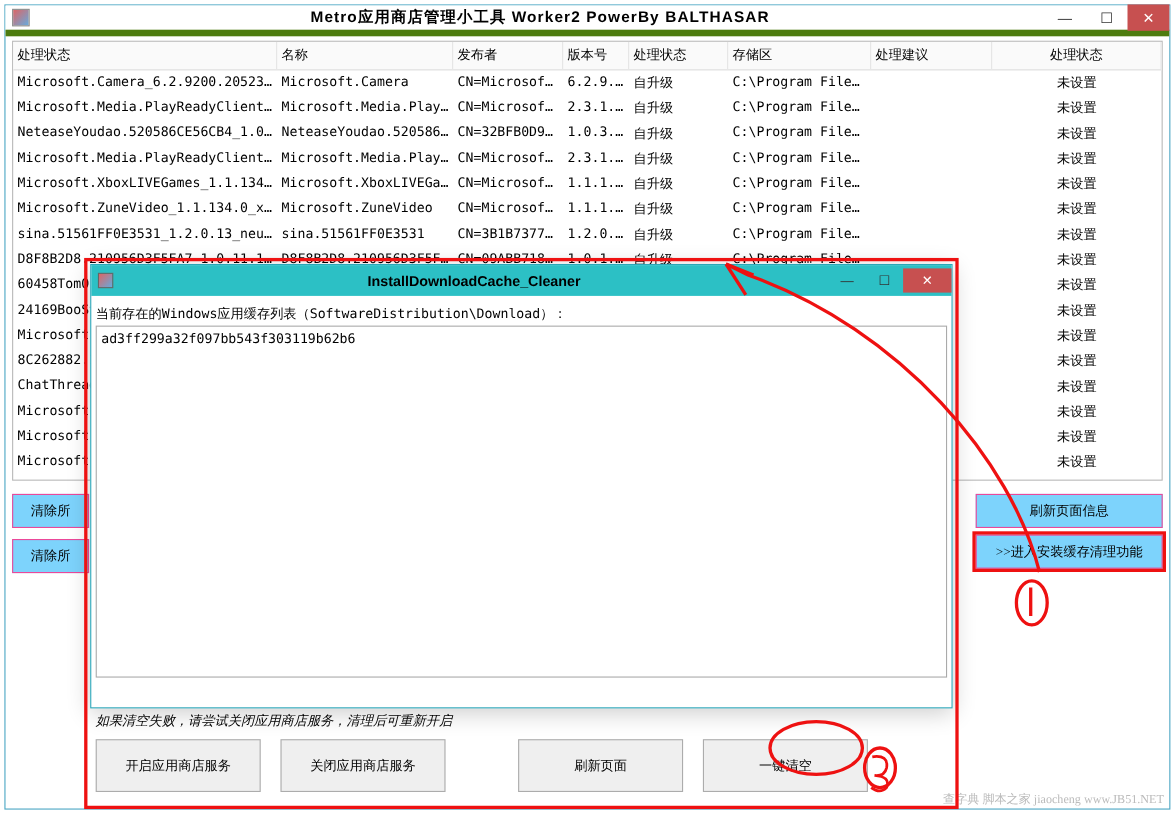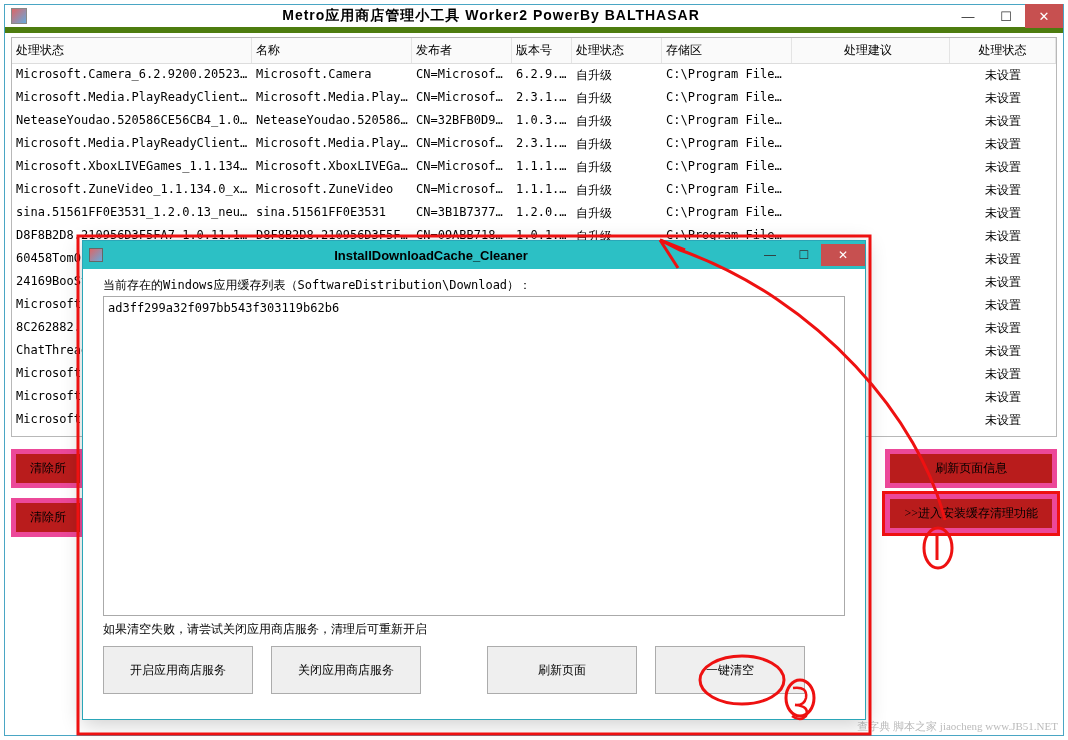--- a/index.html
+++ b/index.html
@@ -11,36 +11,36 @@
 .win-controls { display: flex; }
 .win-btn { width: 38px; height: 24px; display: flex; align-items: center; justify-content: center; font-family: Arial; font-size: 13px; color: #333; }
 .win-btn.close { background: #c75050; color: #fff; }
 .content { position: absolute; top: 32px; left: 6px; right: 6px; bottom: 6px; }
 .table-wrap { border: 1px solid #b8b8b8; width: 100%; height: 400px; overflow: hidden; }
 .thead, .trow { display: flex; }
 .thead { background: #fafafa; border-bottom: 1px solid #ddd; }
 .th, .td { padding: 3px 4px; font-size: 12px; overflow: hidden; white-space: nowrap; text-overflow: ellipsis; font-family: "SimSun", monospace; }
 .thead .th { font-family: "Microsoft YaHei"; font-weight: normal; border-right: 1px solid #e4e4e4; padding: 4px 4px; }
 .c0 { width: 240px; } .c1 { width: 160px; } .c2 { width: 100px; } .c3 { width: 60px; }
-.c4 { width: 90px; } .c5 { width: 130px; } .c6 { width: 110px; margin-left: 48px; } .c7 { flex: 1; text-align: center; }
+.c4 { width: 90px; } .c5 { width: 130px; } .c6 { width: 110px; } .c7 { flex: 1; text-align: center; }
 .bottom-btns { position: absolute; left: 0; right: 0; top: 412px; display: flex; }
 .left-btns { display: flex; flex-direction: column; gap: 10px; }
 .right-btns { margin-left: auto; display: flex; flex-direction: column; gap: 6px; }
-.std-btn { border: 5px solid #ec4899; background: #b91c1c; padding: 6px 14px; font-size: 12px; min-width: 170px; text-align: center; font-family: "Microsoft YaHei"; }
+.std-btn { border: 1px solid #ec4899; background: #7dd3fc; padding: 6px 14px; font-size: 12px; min-width: 170px; text-align: center; font-family: "Microsoft YaHei"; }
 .std-btn.highlighted { outline: 3px solid #e11; }
-.dialog { position: absolute; top: 240px; left: 82px; width: 784px; height: 480px; border: 1px solid #2aa6b8; background: #fff; z-index: 10; box-shadow: 0 4px 20px rgba(0,0,0,0.2); }
+.dialog { position: absolute; top: 240px; left: 82px; width: 784px; height: 404px; border: 1px solid #2aa6b8; background: #fff; z-index: 10; box-shadow: 0 4px 20px rgba(0,0,0,0.2); }
 .dialog-titlebar { height: 28px; background: #2cc0c5; display: flex; align-items: center; }
 .dialog-titlebar .icon { width: 14px; height: 14px; margin: 0 6px; background: linear-gradient(135deg,#d66,#6ad); border: 1px solid #666; }
 .dialog-titlebar .dtitle { flex: 1; text-align: center; font-weight: bold; font-size: 13px; }
 .dlg-win-btn { width: 34px; height: 22px; display: flex; align-items: center; justify-content: center; font-size: 12px; color: #333; }
 .dlg-win-btn.close { background: #c75050; color: #fff; width: 44px; }
-.dialog-body { padding: 8px 20px; }
+.dialog-body { padding: 8px 4px; }
 .cache-label { font-size: 12px; margin-bottom: 2px; font-family: SimSun, monospace; }
 .cache-list { width: 100%; height: 320px; border: 1px solid #aaa; padding: 4px; font-family: monospace; font-size: 12px; background: #fff; resize: none; }
-.dlg-hint { font-size: 12px; margin-top: 2px; font-family: "Microsoft YaHei"; }
+.dlg-hint { font-size: 12px; margin-top: 28px; font-family: "Microsoft YaHei"; font-style: italic; }
 .dlg-btns { display: flex; gap: 18px; margin-top: 8px; }
 .dlg-btn { border: 1px solid #acacac; background: #efefef; height: 48px; width: 150px; display: flex; align-items: center; justify-content: center; font-size: 12px; font-family: "Microsoft YaHei"; }
 .dlg-btn.wide { width: 150px; }
 .annot { position: absolute; inset: 0; pointer-events: none; z-index: 50; }
 .watermark { position: absolute; right: 10px; bottom: 6px; font-size: 11px; color: #bbb; font-family: "Microsoft YaHei"; z-index: 2; }
 </style>
 </head>
 <body>
 
 <div class="main-window">

